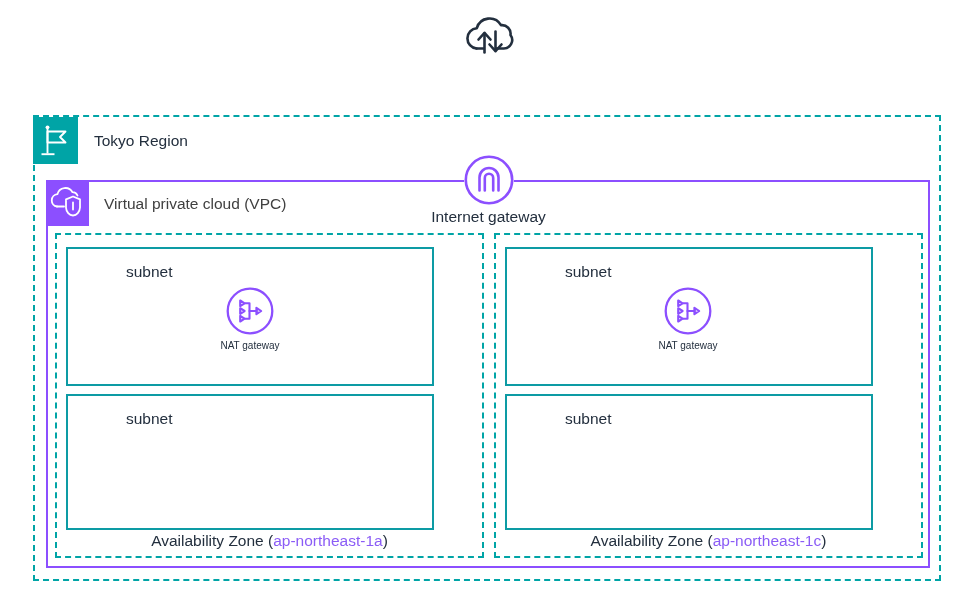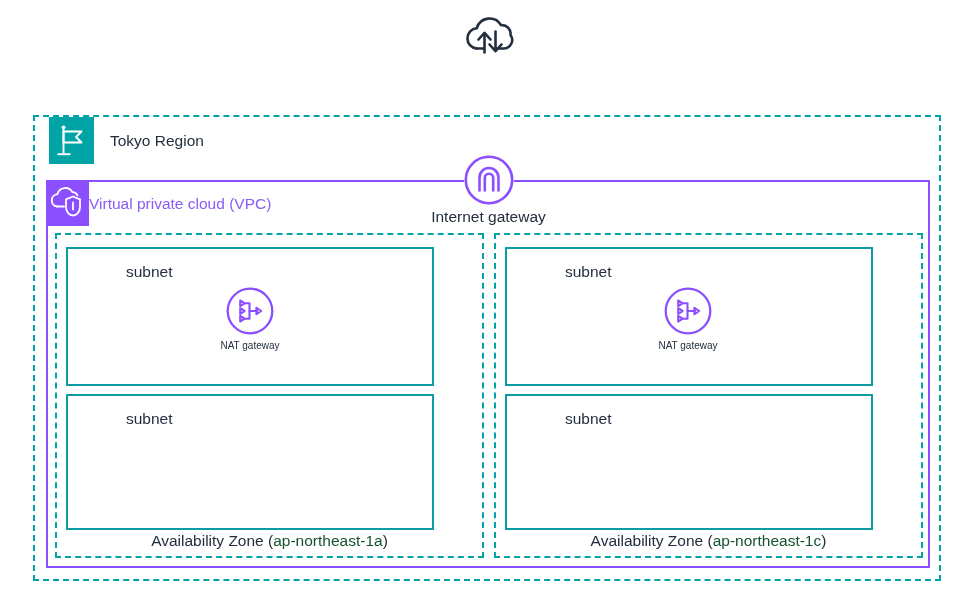--- a/index.html
+++ b/index.html
@@ -39,21 +39,20 @@
     border: 2px dashed #00a4a6;
     box-sizing: border-box;
   }
   .region-header {
     position: absolute;
     left: 33px;
     top: 117px;
     display: flex;
     align-items: center;
     height: 47px;
-    margin-left: 16px;
   }
   .region-badge {
     width: 45px;
     height: 47px;
     background: #00a4a6;
     display: flex;
     align-items: center;
     justify-content: center;
     flex: 0 0 auto;
   }
@@ -86,21 +85,22 @@
     width: 43px;
     height: 45px;
     background: #8c4fff;
     display: flex;
     align-items: center;
     justify-content: center;
     flex: 0 0 auto;
   }
   .vpc-title {
     font-size: 15.5px;
-    color: #8b5cf6;
+    color: #404040;
+    margin-left: 15px;
     white-space: nowrap;
   }
 
   
   .igw {
     position: absolute;
     left: 462px;
     top: 155px;
     width: 53px;
     text-align: center;
@@ -138,21 +138,21 @@
   .az-label {
     position: absolute;
     bottom: 6px;
     left: 0;
     right: 0;
     text-align: center;
     font-size: 15.5px;
     color: #232f3e;
     white-space: nowrap;
   }
-  .az-code { color: #14532d; }
+  .az-code { color: #8b5cf6; }
 
   
   .subnet {
     position: absolute;
     width: 368px;
     border: 2px solid #0d9ba4;
     box-sizing: border-box;
     background: #ffffff;
   }
   .subnet-top    { top: 247px; height: 139px; }

